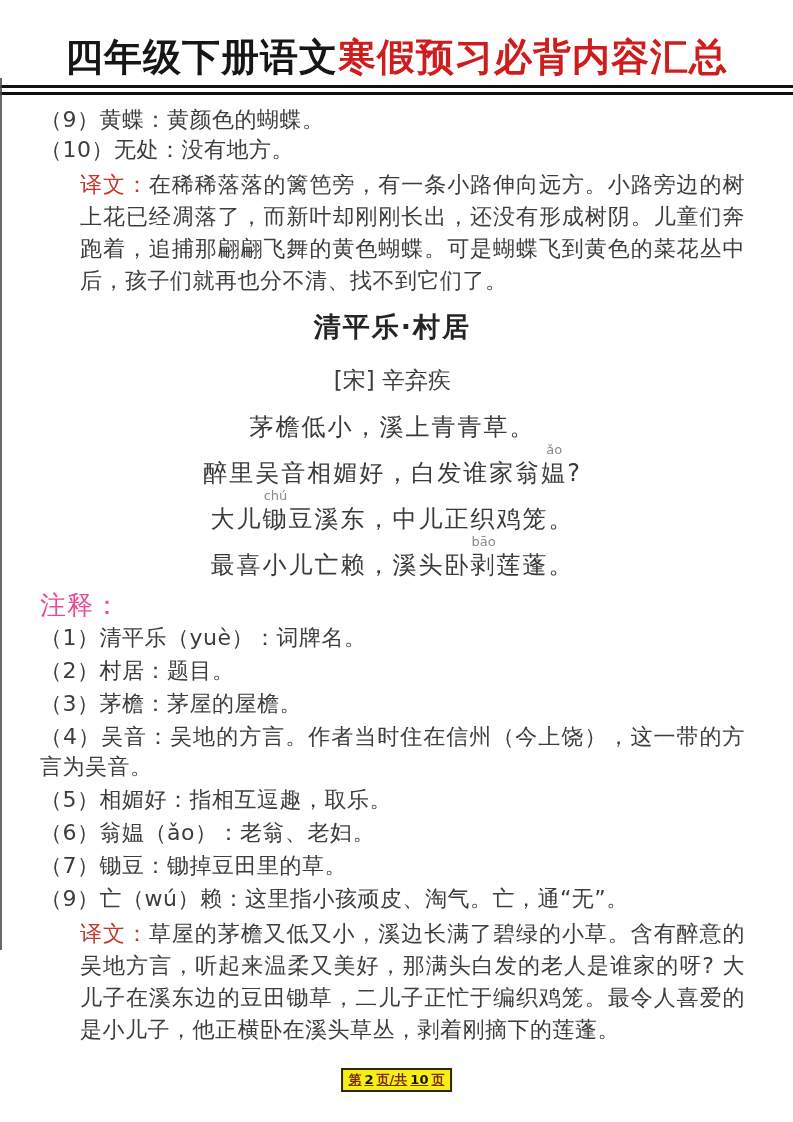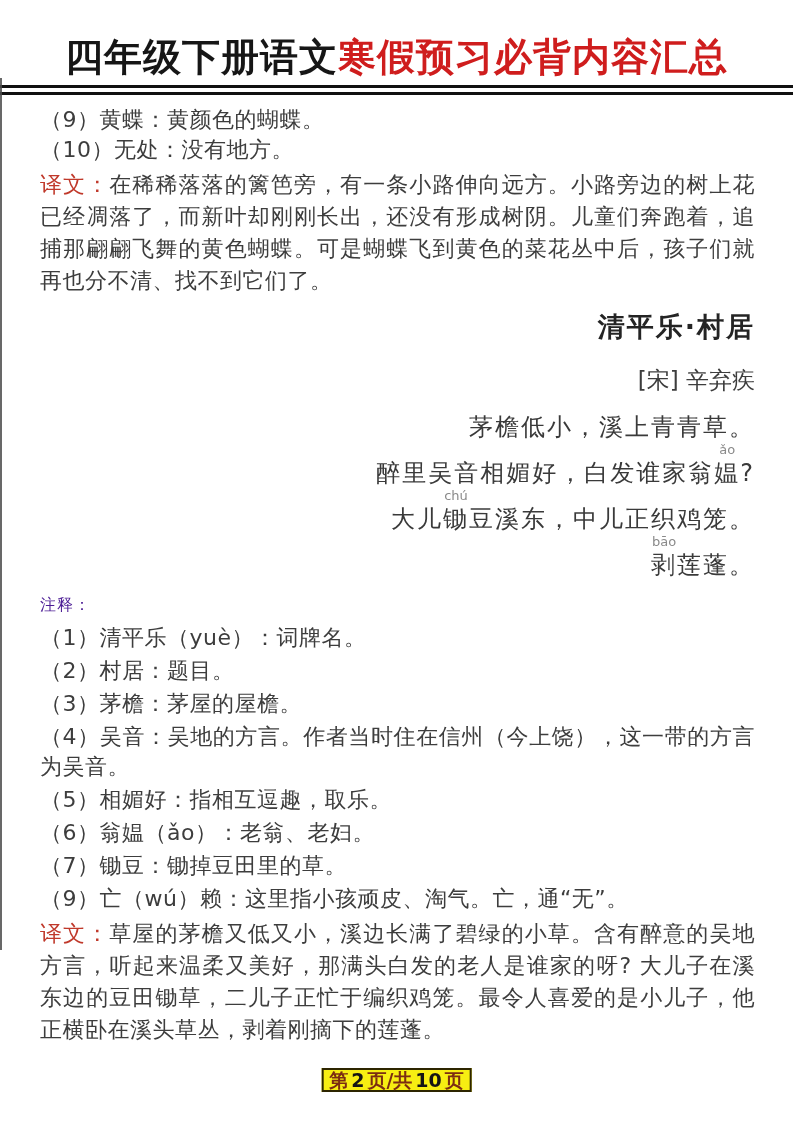--- a/index.html
+++ b/index.html
@@ -27,66 +27,68 @@
     line-height:46px;
   }
   .title-red{color:#cf1d1d;}
   .double-rule{
     margin-top:5px;
     border-top:3px solid #101010;
     border-bottom:3px solid #101010;
     height:4px;
     width:100%;
   }
-  .content{padding:10px 38px 0 40px;}
+  .content{padding:10px 48px 0 40px;}
   .list-line{
     font-size:22px;
     line-height:30px;
     letter-spacing:.5px;
     color:#3d3d3d;
   }
   .para{
     font-size:22px;
     line-height:32px;
     text-align:justify;
     letter-spacing:.5px;
     margin-top:4px;
     color:#3d3d3d;
+    margin-left:40px;
   }
   .label-red{color:#c0392b;}
-  .poem{text-align:right;margin-top:12px;}
+  .poem{text-align:center;margin-top:12px;}
   .poem-title{
     font-size:27px;font-weight:bold;color:#242424;letter-spacing:2px;
   }
   .poem-author{font-size:23px;margin-top:20px;color:#3d3d3d;}
   .poem-line{
     font-size:24px;margin-top:16px;line-height:30px;
     letter-spacing:2px;color:#3a3a3a;white-space:nowrap;
   }
   .anno{position:relative;display:inline-block;}
   .pinyin{
     position:absolute;left:50%;transform:translateX(-50%);
     top:-15px;font-size:13px;color:#8a8a8a;letter-spacing:0;
     line-height:13px;
   }
   .notes-label{
-    font-size:16px;line-height:30px;margin-top:10px;color:#4c1d95;letter-spacing:1px;
+    font-size:26px;line-height:30px;margin-top:10px;color:#ec4899;letter-spacing:1px;
   }
   .notes .list-line{line-height:30px;margin-top:3px;text-align:justify;}
   .footer-badge{
     position:absolute;
     left:50%;bottom:30px;transform:translateX(-50%);
     background:#f7ee12;
     border:2px solid #2d2500;
     padding:0 6px;
-    font-size:19px;
+    font-size:13px;
     font-weight:bold;
     color:#7b2d12;
     white-space:nowrap;
     line-height:20px;
+    text-decoration:underline;
   }
   .footer-num{color:#141414;padding:0 3px;}
 </style>
 </head>
 <body>
 
 <div class="page">
 
   <div class="scan-edge"></div>
 
@@ -112,21 +114,21 @@
       <div class="poem-line">
         <span>茅檐低小，溪上青青草。</span><span class="anno"><span class="pinyin"></span><span></span></span><span></span>
       </div>
       <div class="poem-line">
         <span>醉里吴音相媚好，白发谁家翁</span><span class="anno"><span class="pinyin">ǎo</span><span>媪</span></span><span>?</span>
       </div>
       <div class="poem-line">
         <span>大儿</span><span class="anno"><span class="pinyin">chú</span><span>锄</span></span><span>豆溪东，中儿正织鸡笼。</span>
       </div>
       <div class="poem-line">
-        <span class="anno"><span class="pinyin">bāo</span><span>剥</span></span><span>莲蓬。</span>
+        <span>最喜小儿亡赖，溪头卧</span><span class="anno"><span class="pinyin">bāo</span><span>剥</span></span><span>莲蓬。</span>
       </div>
     </div>
 
     <div class="notes">
       <div class="notes-label">注释：</div>
       <div class="list-line">（1）清平乐（yuè）：词牌名。</div>
       <div class="list-line">（2）村居：题目。</div>
       <div class="list-line">（3）茅檐：茅屋的屋檐。</div>
       <div class="list-line">（4）吴音：吴地的方言。作者当时住在信州（今上饶），这一带的方言为吴音。</div>
       <div class="list-line">（5）相媚好：指相互逗趣，取乐。</div>

